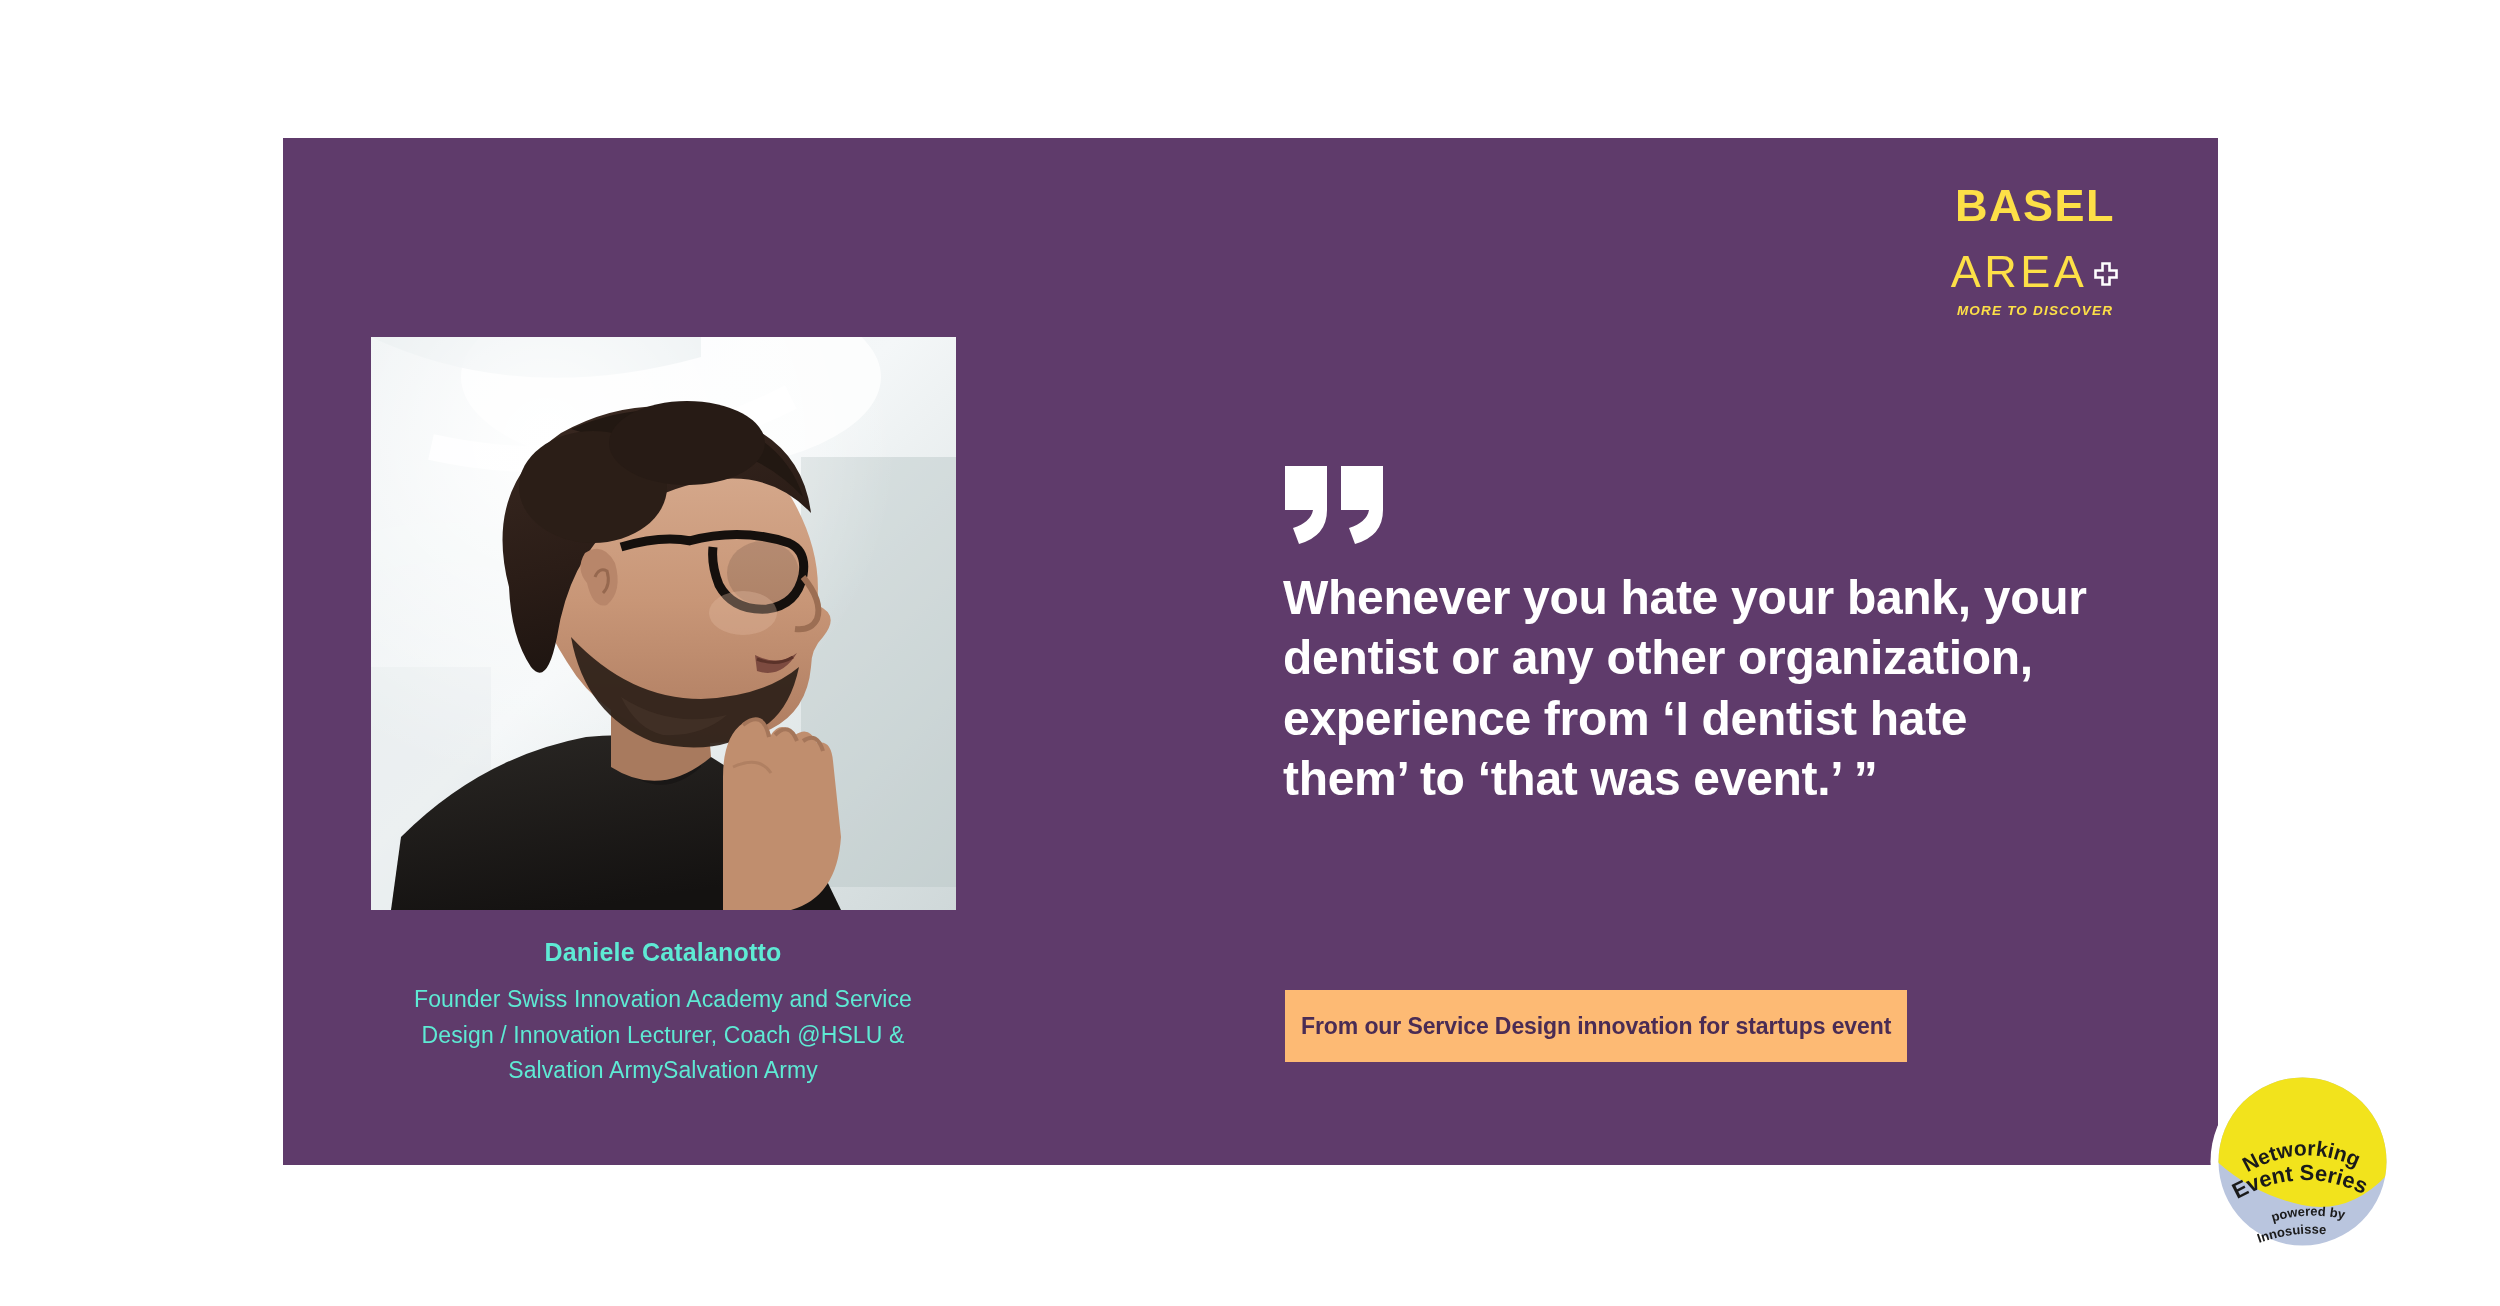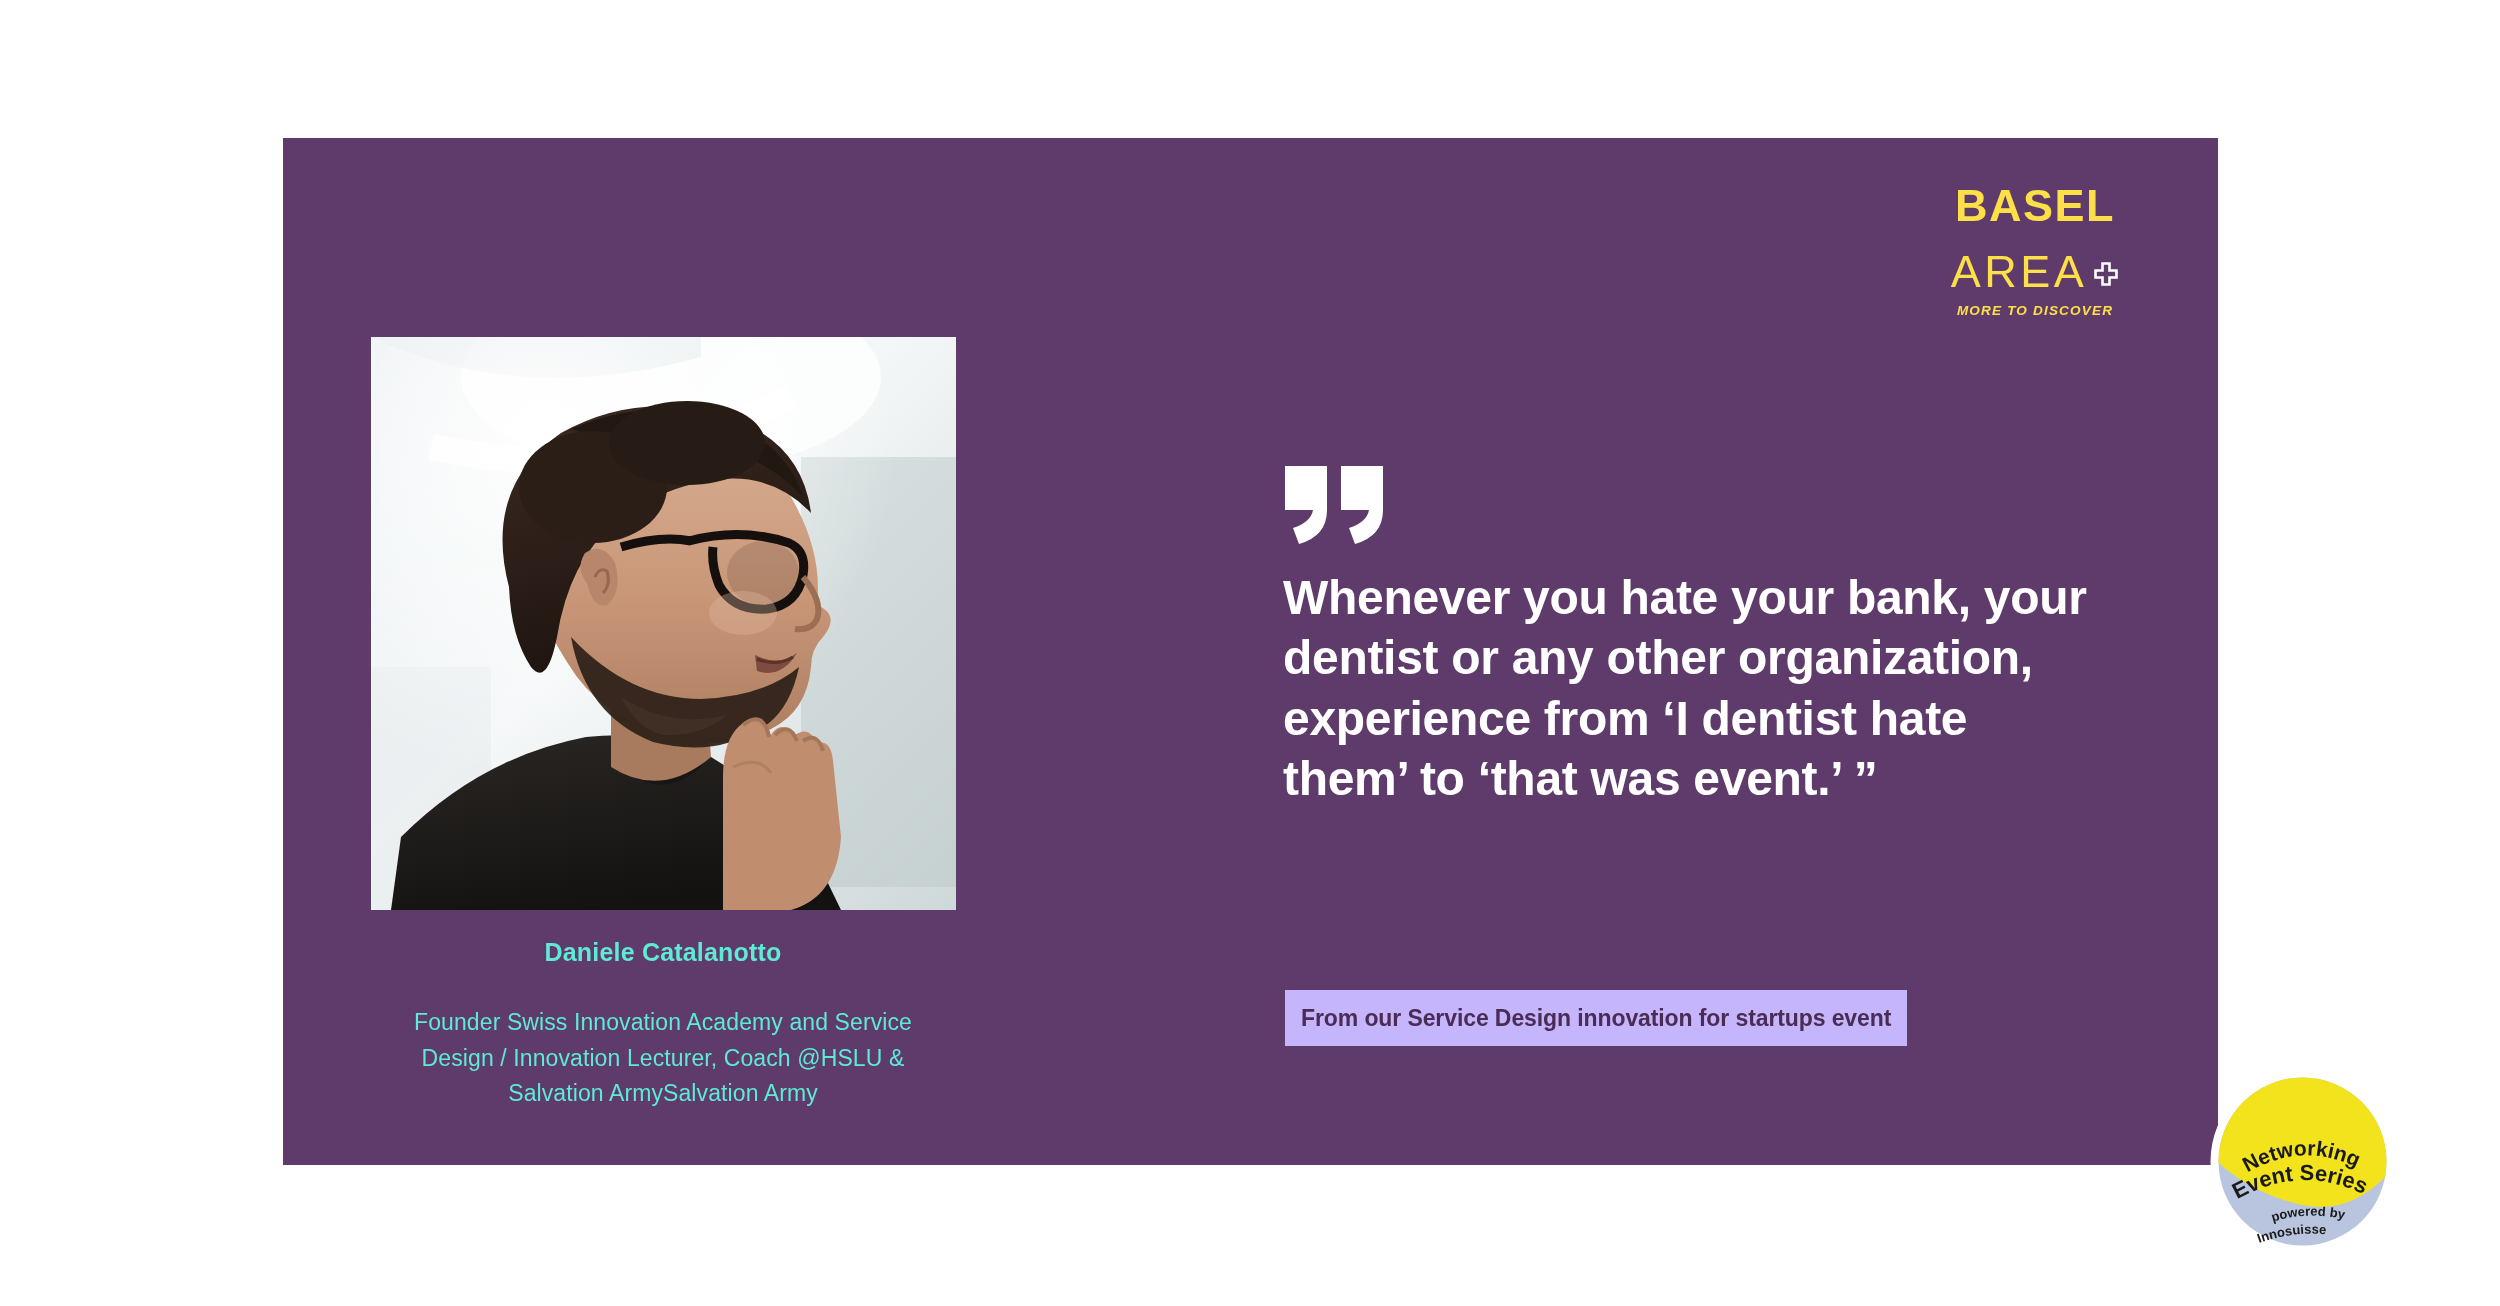--- a/index.html
+++ b/index.html
@@ -87,21 +87,21 @@
     width: 620px;
     text-align: center;
     color: #5eead4;
   }
   .attrib-name {
     font-size: 25px;
     font-weight: 700;
     letter-spacing: 0.2px;
   }
   .attrib-title {
-    margin-top: 38px;
+    margin-top: 15px;
     font-size: 23px;
     font-weight: 400;
     line-height: 1.55;
     letter-spacing: 0.1px;
   }
 
   
   .quote-mark {
     position: absolute;
     left: 1000px;
@@ -121,22 +121,22 @@
     font-weight: 700;
     line-height: 1.26;
     letter-spacing: -0.3px;
   }
 
   
   .caption {
     position: absolute;
     left: 1002px;
     top: 852px;
-    height: 56px;
-    background: #c4b5fd;
+    height: 72px;
+    background: #fdba74;
     display: flex;
     align-items: center;
     padding: 0 16px;
     color: #4A2C54;
     font-size: 23px;
     font-weight: 700;
     letter-spacing: -0.1px;
     box-sizing: border-box;
   }
 

